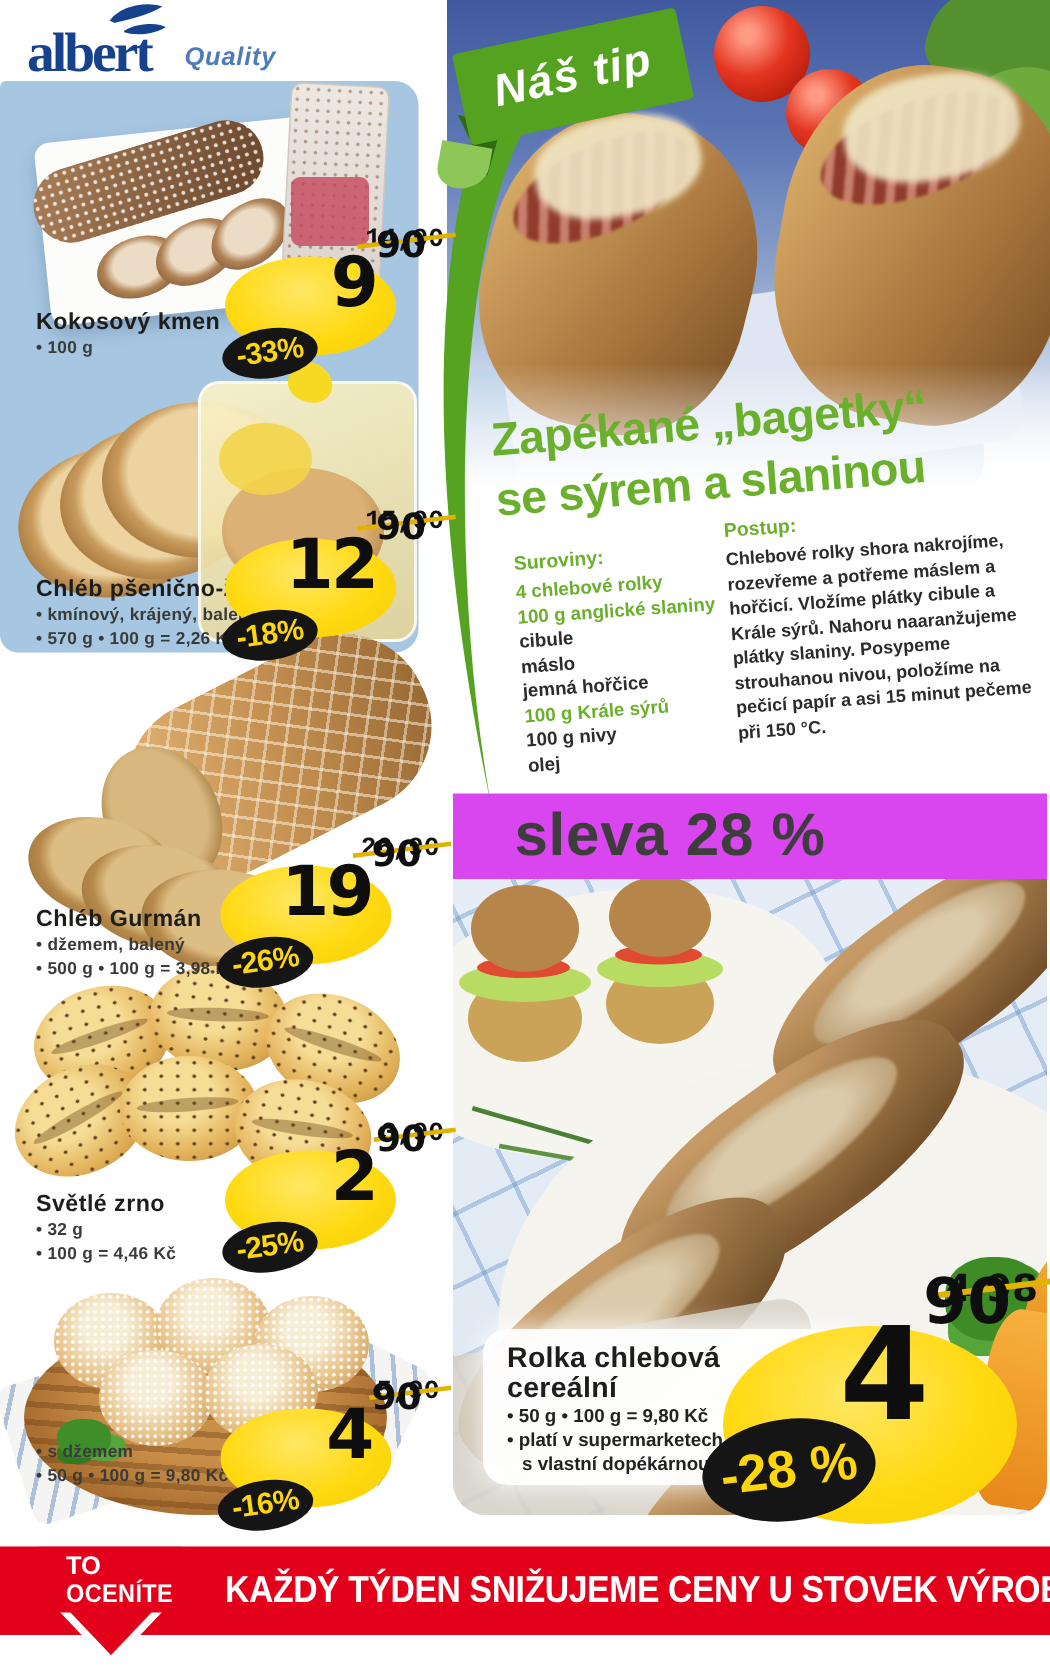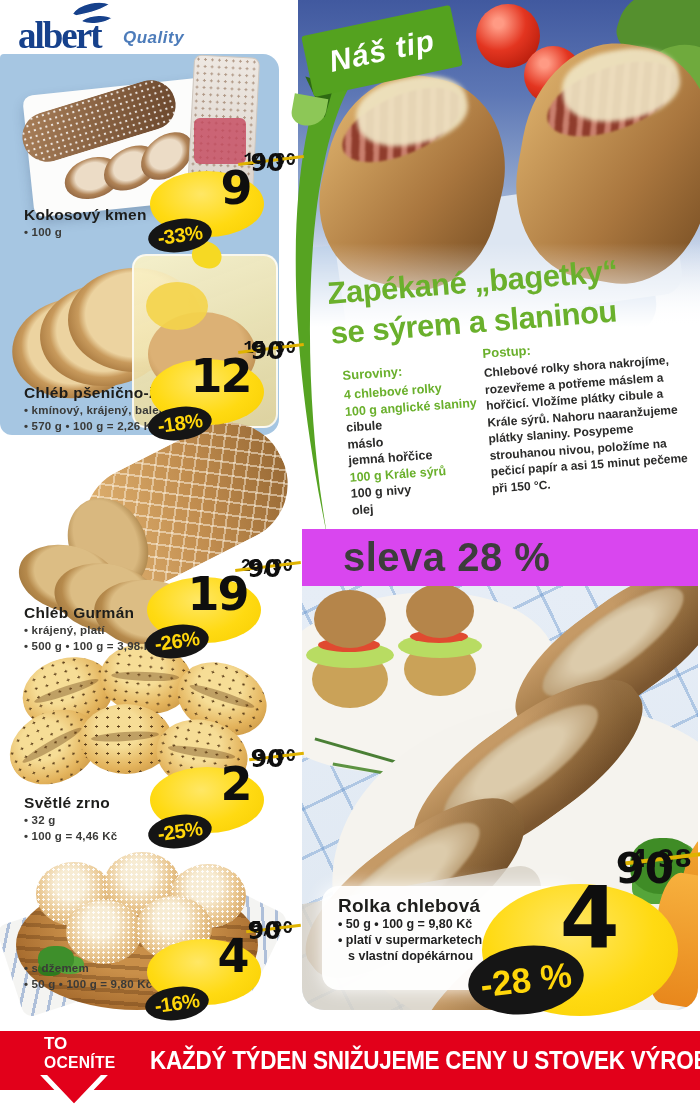--- a/index.html
+++ b/index.html
@@ -382,20 +382,21 @@
     <div class="f2-cut" style="left:14px;top:268px;width:180px;height:54px;transform:rotate(-37deg);"></div>
     <div class="f2-linen"></div>
     <div class="f2-roll" style="left:96px;top:356px;width:240px;height:92px;transform:rotate(-38deg);"></div>
     <div class="f2-parsley"></div>
     <div class="f2-carrot2"></div>
     <div class="f2-carrot1"></div>
   </div>
 
   <div class="card">
     <div class="cname">Rolka chlebová</div>
+    <div class="cname">cereální</div>
     <div class="cb">• 50 g • 100 g = 9,80 Kč</div>
     <div class="cb">• platí v supermarketech</div>
     <div class="cb ind">s vlastní dopékárnou</div>
   </div>
 
   <div class="offer-big">
     <span class="old-big">4,98</span>
     <div class="ell-big"></div>
     <div class="bp-big"><span>4</span><sup>90</sup></div>
     <div class="disc-big">-28 %</div>
@@ -405,21 +406,21 @@
     <div class="pname">Kokosový kmen</div>
     <div class="pb">• 100 g</div>
   </div>
   <div class="plabel l2">
     <div class="pname">Chléb pšenično-žitný</div>
     <div class="pb">• kmínový, krájený, balený</div>
     <div class="pb">• 570 g • 100 g = 2,26 Kč</div>
   </div>
   <div class="plabel l3">
     <div class="pname">Chléb Gurmán</div>
-    <div class="pb">• krájený, platí</div>
+    <div class="pb">• džemem, balený</div>
     <div class="pb">• 500 g • 100 g = 3,98 Kč</div>
   </div>
   <div class="plabel l4">
     <div class="pname">Světlé zrno</div>
     <div class="pb">• 32 g</div>
     <div class="pb">• 100 g = 4,46 Kč</div>
   </div>
   <div class="plabel l5">
     <div class="pb">• s džemem</div>
     <div class="pb">• 50 g • 100 g = 9,80 Kč</div>

